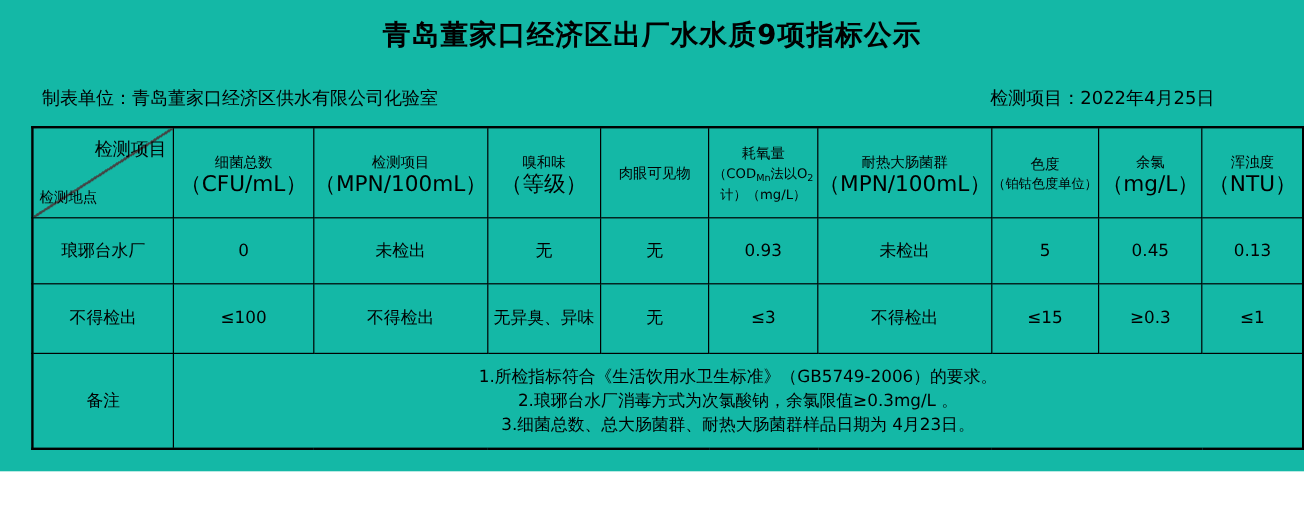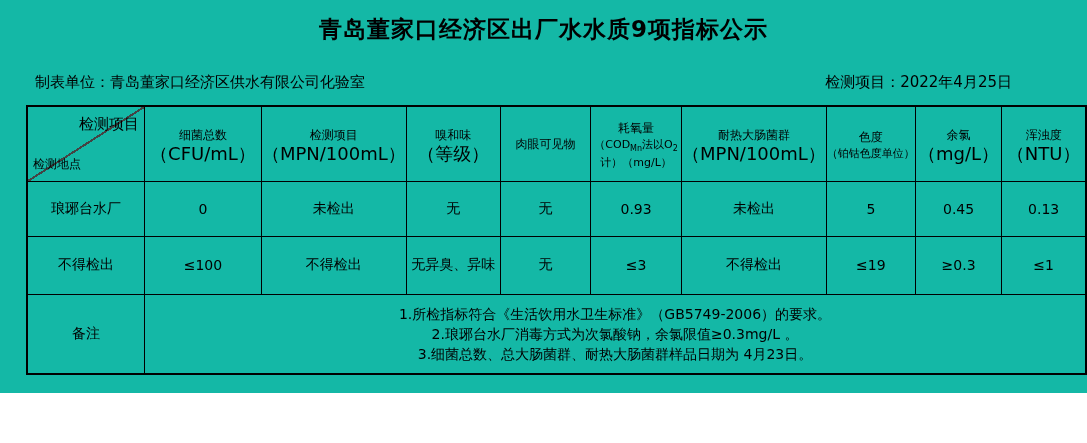--- a/index.html
+++ b/index.html
@@ -139,21 +139,21 @@
     </tr>
 
     <tr style="height:58px">
       <td class="row-label">不得检出</td>
       <td>≤100</td>
       <td>不得检出</td>
       <td>无异臭、异味</td>
       <td>无</td>
       <td>≤3</td>
       <td>不得检出</td>
-      <td>≤19</td>
+      <td>≤15</td>
       <td>≥0.3</td>
       <td>≤1</td>
     </tr>
 
     <tr style="height:80px">
       <td class="row-label">备注</td>
       <td class="remarks-body" colspan="9">
         <div class="remark-line">1.所检指标符合《生活饮用水卫生标准》（GB5749-2006）的要求。</div>
         <div class="remark-line">2.琅琊台水厂消毒方式为次氯酸钠，余氯限值≥0.3mg/L 。</div>
         <div class="remark-line">3.细菌总数、总大肠菌群、耐热大肠菌群样品日期为 4月23日。</div>

